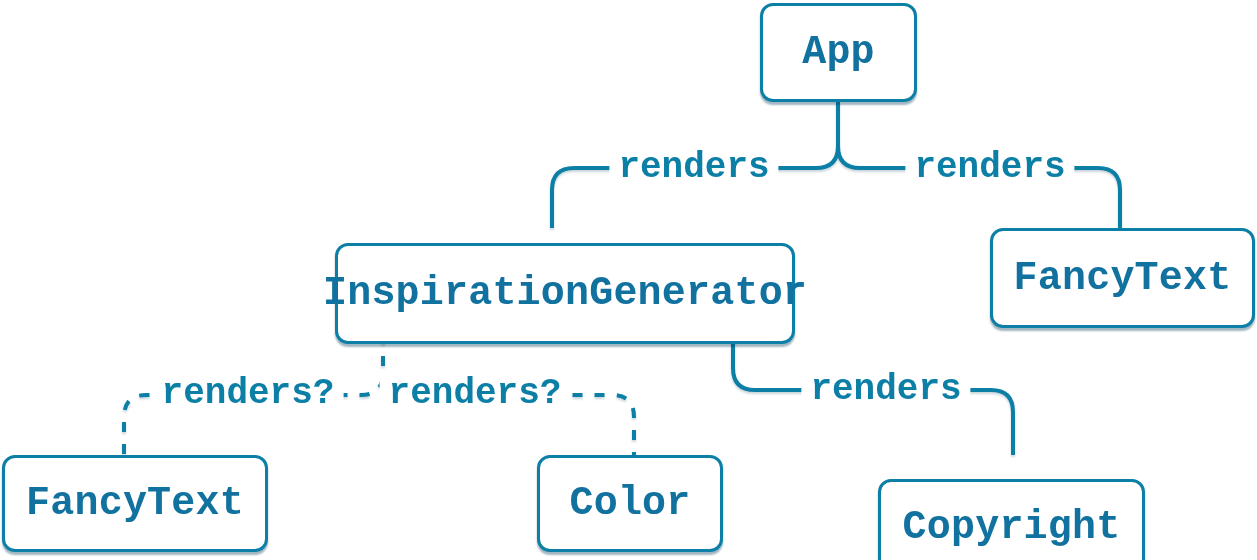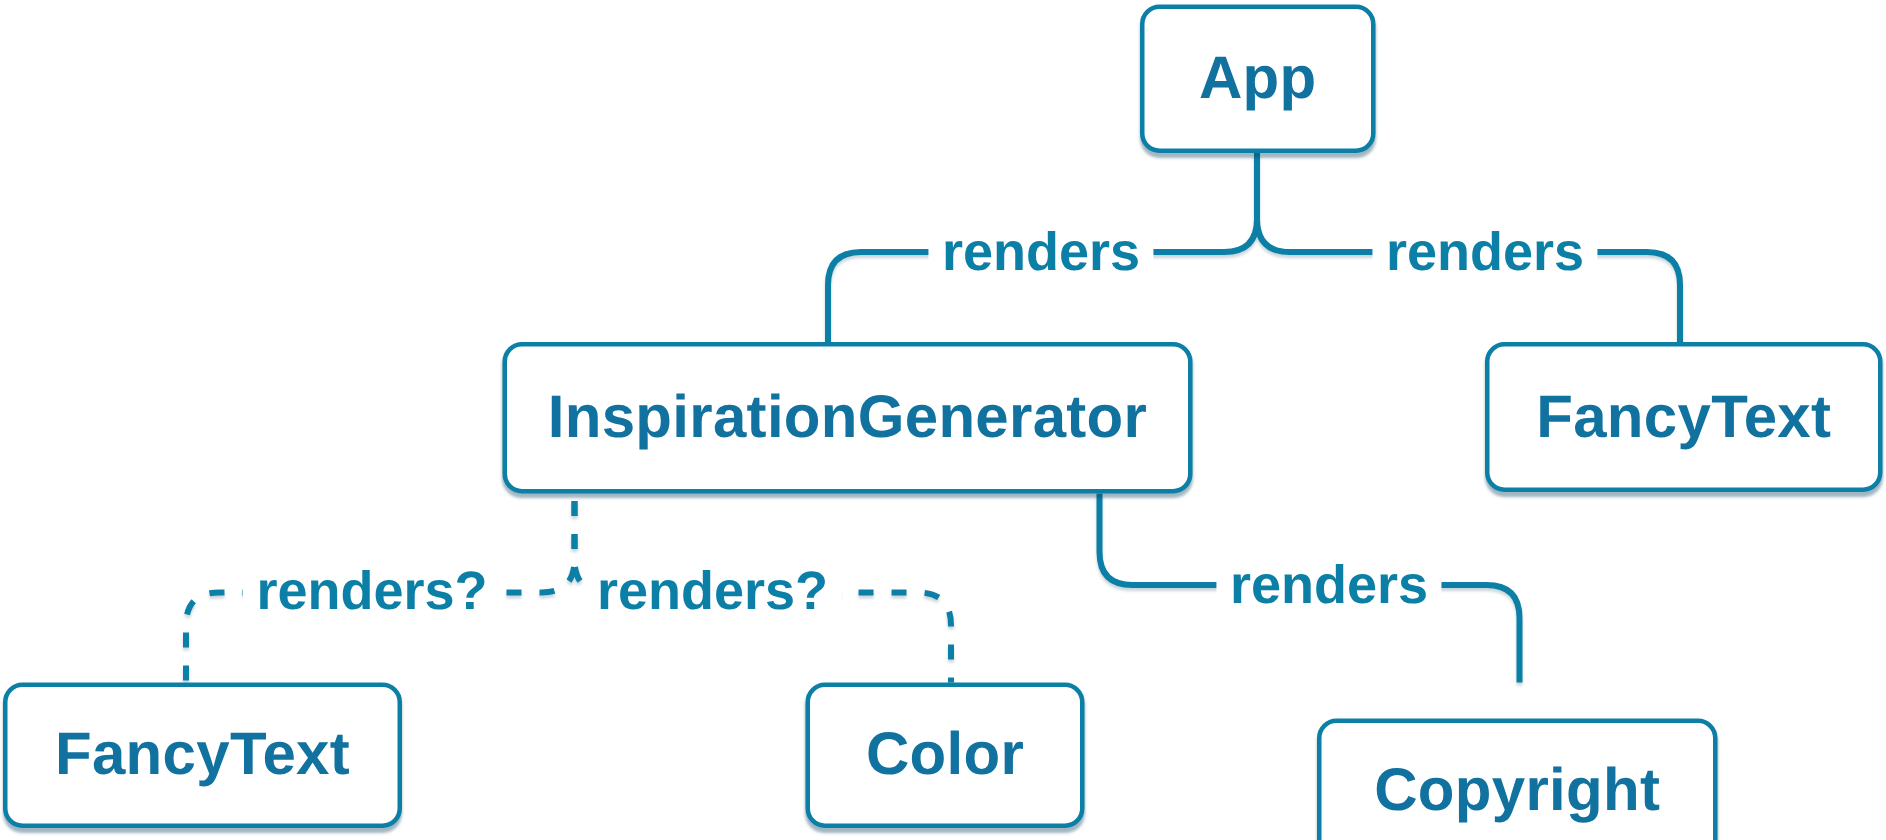--- a/index.html
+++ b/index.html
@@ -57,33 +57,33 @@
     font-size: 36px;
     font-weight: 700;
     line-height: 32px;
     padding: 0 9px;
     white-space: nowrap;
   }
 </style>
 </head>
 <body>
 
-<div class="canvas" style="width: 1257px; height: 560px;">
+<div class="canvas" style="width: 1257px; height: 560px; font-family: Liberation Mono, monospace;">
   <svg class="edges" aria-hidden="true" viewBox="0 0 1257 560">
       <path d="M 838 102 L 838 146 Q 838 168 816 168 L 574 168 Q 552 168 552 190 L 552 228" class="edge solid"></path>
       <path d="M 838 102 L 838 146 Q 838 168 860 168 L 1098 168 Q 1120 168 1120 190 L 1120 228" class="edge solid"></path>
       <path d="M 733 329 L 733 368 Q 733 390 755 390 L 991 390 Q 1013 390 1013 412 L 1013 455" class="edge solid"></path>
       <path d="M 383 334 L 383 373 Q 383 395 361 395 L 146 395 Q 124 395 124 417 L 124 455" class="edge dashed"></path>
       <path d="M 383 334 L 383 373 Q 383 395 405 395 L 612 395 Q 634 395 634 417 L 634 455" class="edge dashed"></path>
     </svg>
   <div>
       <div class="node" style="left: 760px; top: 3px; width: 157px; height: 99px;">
         <span class="node-label">App</span>
       </div>
-      <div class="node" style="left: 335px; top: 228px; width: 460px; height: 101px;">
+      <div class="node" style="left: 335px; top: 243px; width: 460px; height: 101px;">
         <span class="node-label">InspirationGenerator</span>
       </div>
       <div class="node" style="left: 990px; top: 228px; width: 265px; height: 100px;">
         <span class="node-label">FancyText</span>
       </div>
       <div class="node" style="left: 2px; top: 455px; width: 266px; height: 97px;">
         <span class="node-label">FancyText</span>
       </div>
       <div class="node" style="left: 537px; top: 455px; width: 186px; height: 97px; text-align: center;">
         <span class="node-label">Color</span>

